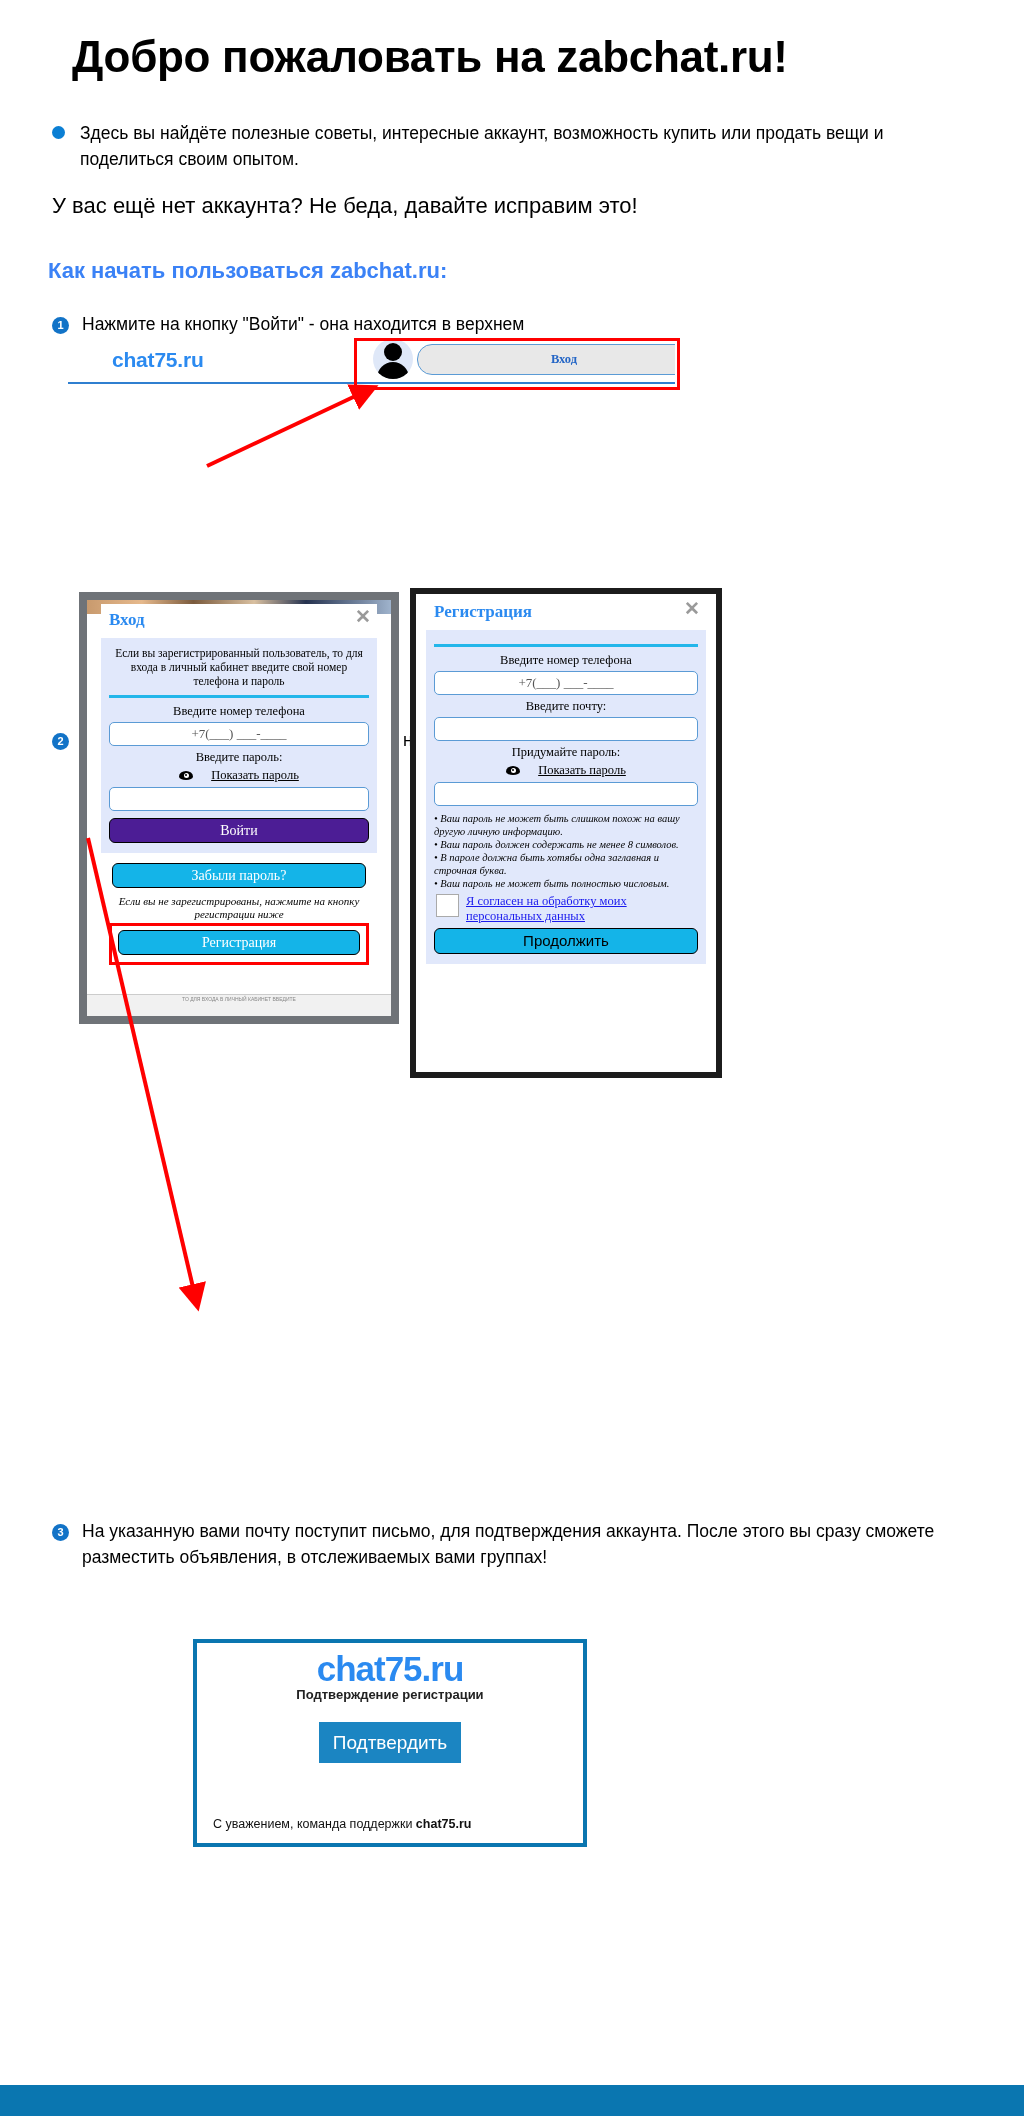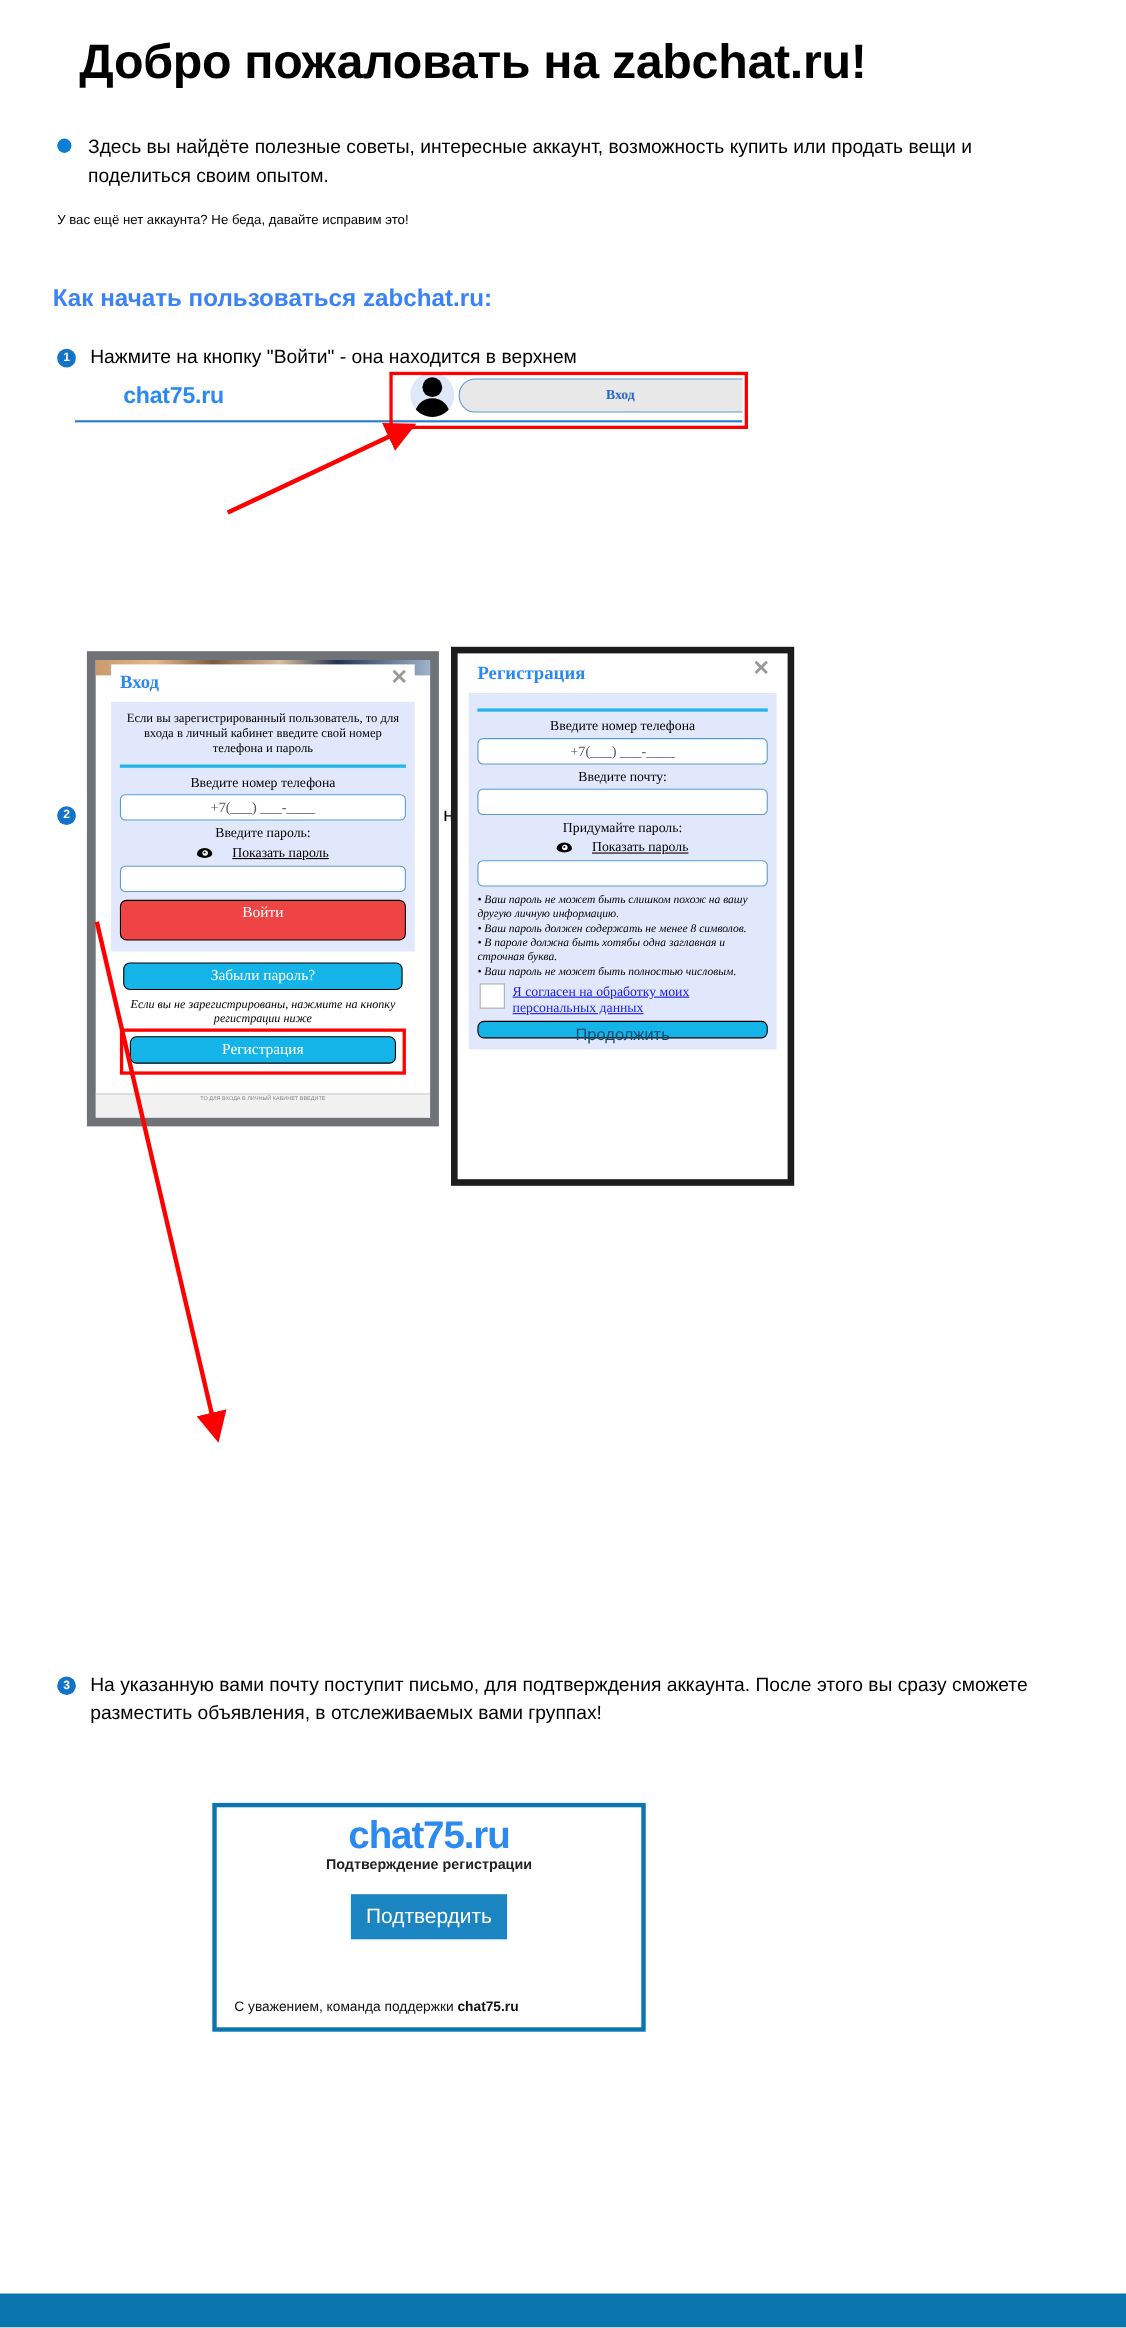--- a/index.html
+++ b/index.html
@@ -38,21 +38,21 @@
   }
   .intro-bullet .txt{
     margin-left:28px;
     font-size:17.5px;
     line-height:26px;
     color:#000;
   }
   .intro-note{
     position:absolute;
     left:52px; top:193px;
-    font-size:12px;
+    font-size:22px;
     color:#000;
   }
 
   
   .section-title{
     position:absolute;
     left:48px; top:258px;
     font-size:22px;
     font-weight:bold;
     color:#3b82f6;
@@ -227,22 +227,22 @@
     width:14px;height:9px;border-radius:50%/60% 60% 40% 40%;
     background:#000;position:relative;
   }
   .eye:after{content:"";position:absolute;left:4.5px;top:1.5px;width:5px;height:5px;border-radius:50%;background:#fff;}
   .eye:before{content:"";position:absolute;left:6px;top:3px;width:2px;height:2px;border-radius:50%;background:#000;z-index:2;}
   .showpw .lbl{
     font-family:"Liberation Serif", serif;font-size:12.5px;text-decoration:underline;color:#000;
   }
   .btn-blue{
     display:block;width:100%;box-sizing:border-box;
-    height:37px;margin-top:7px;
-    background:#ef4444;border:1px solid #000;border-radius:6px;
+    height:25px;margin-top:7px;
+    background:#4c1d95;border:1px solid #000;border-radius:6px;
     color:#fff;font-family:"Liberation Serif", serif;font-size:14px;
     text-align:center;line-height:23px;
   }
   .btn-forgot{
     display:block;width:92%;box-sizing:border-box;margin:10px auto 0 auto;
     height:25px;background:#14b4e8;border:1px solid #000;border-radius:6px;
     color:#fff;font-family:"Liberation Serif", serif;font-size:14px;
     text-align:center;line-height:23px;
   }
   .note-italic{
@@ -275,22 +275,22 @@
     font-size:10.5px;line-height:13px;color:#000;margin:6px 2px 4px 0;
   }
   .agree-row{display:flex;align-items:flex-start;gap:7px;margin:2px 0 4px 2px;}
   .chk{width:21px;height:21px;border:1px solid #aaa;background:#fff;flex:0 0 21px;}
   .agree-lbl{
     font-family:"Liberation Serif", serif;font-size:12.5px;line-height:15px;
     color:#1a1aee;text-decoration:underline;
   }
   .btn-continue{
     display:block;width:100%;box-sizing:border-box;
-    height:16px;margin-top:4px;background:#14b4e8;border:1px solid #000;border-radius:6px;
-    color:#0c4a6e;font-family:"Liberation Sans", sans-serif;font-size:15px;
+    height:26px;margin-top:4px;background:#14b4e8;border:1px solid #000;border-radius:6px;
+    color:#000000;font-family:"Liberation Sans", sans-serif;font-size:15px;
     text-align:center;line-height:24px;
   }
 
   
   .email-card{
     position:absolute;left:193px;top:1639px;
     width:394px;height:208px;
     background:#fff;border:4px solid #0a76b0;
     box-sizing:border-box;
   }

